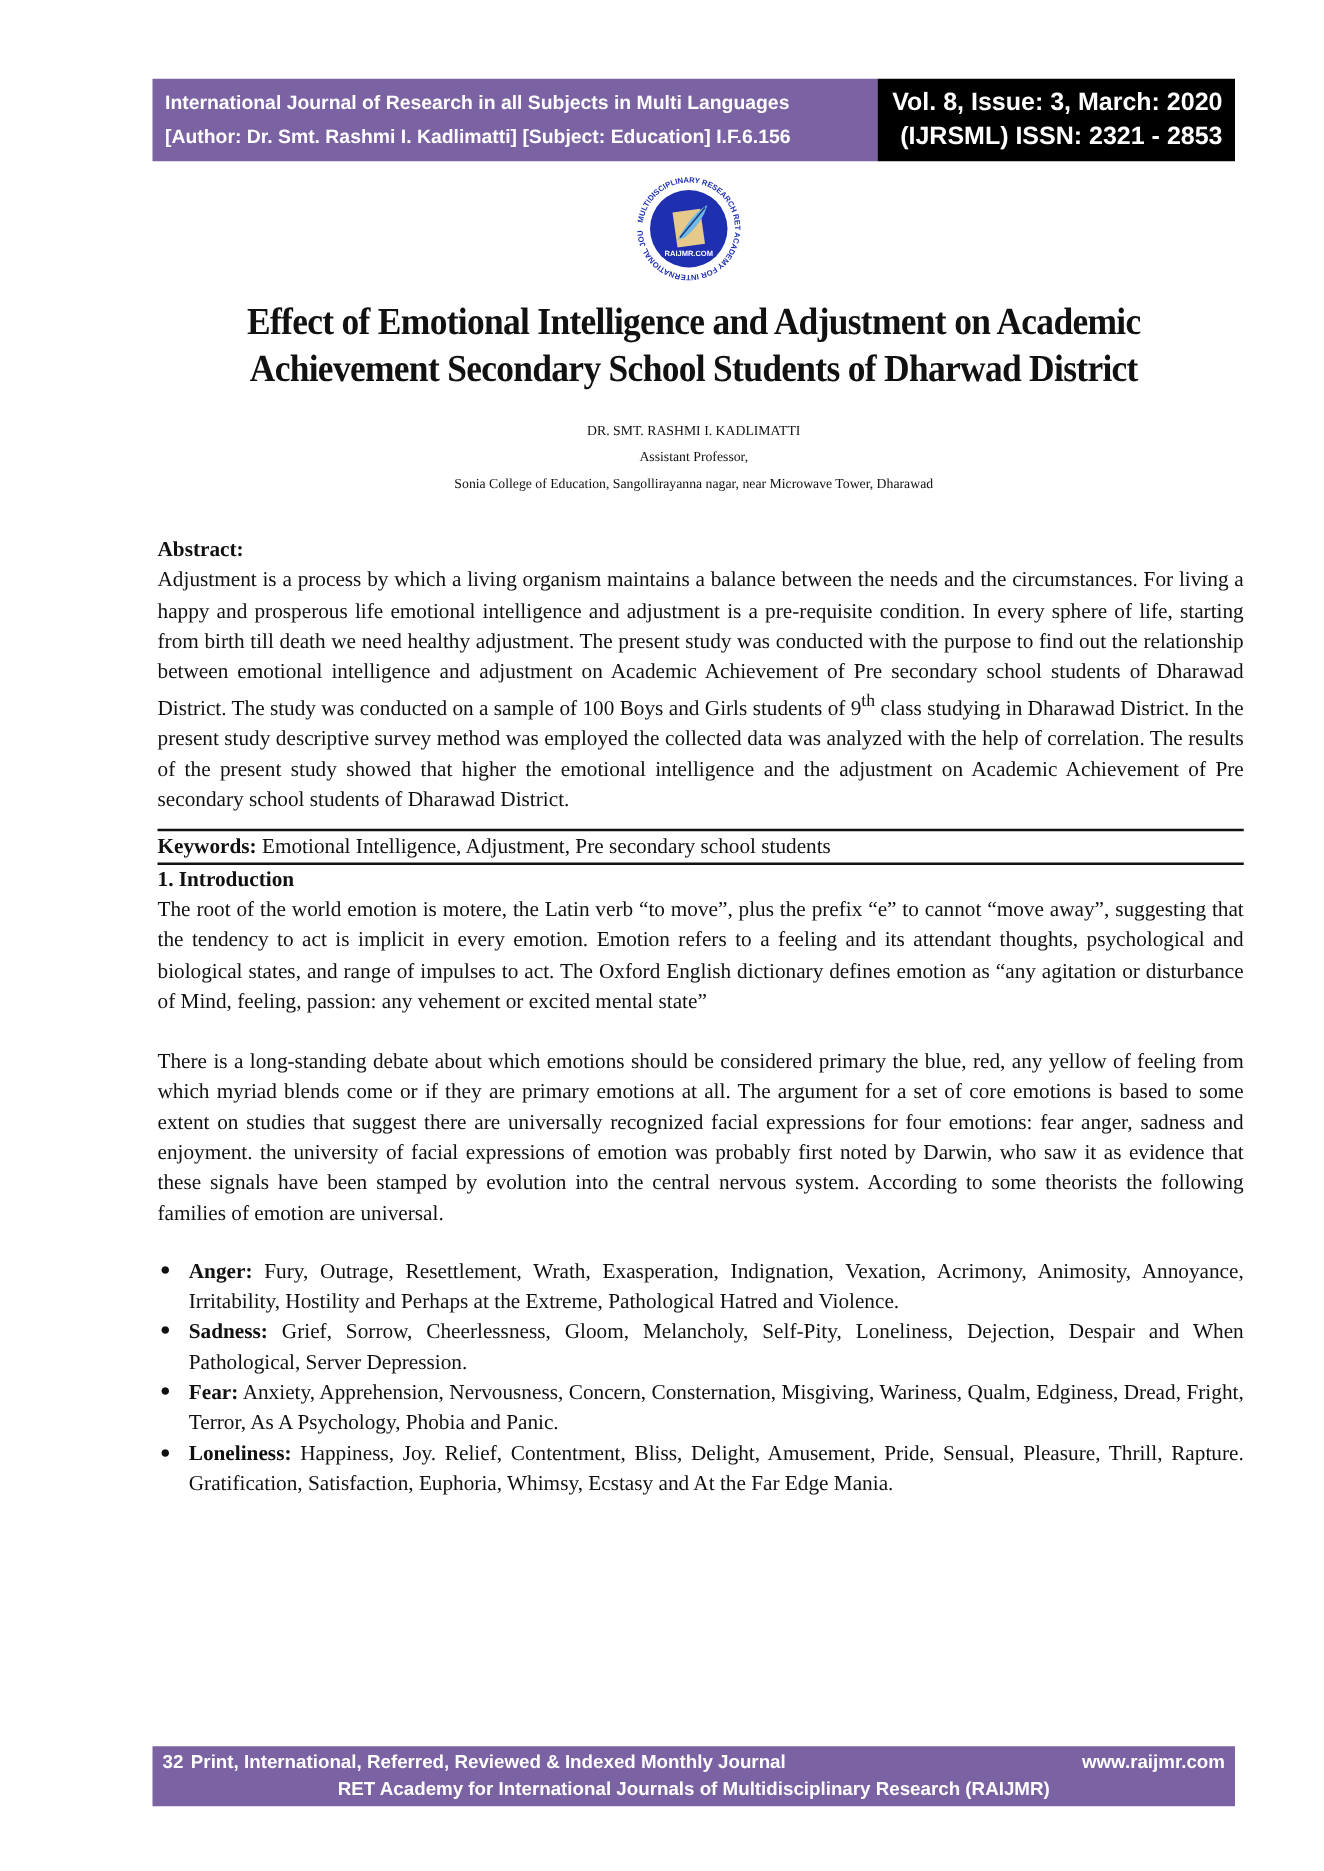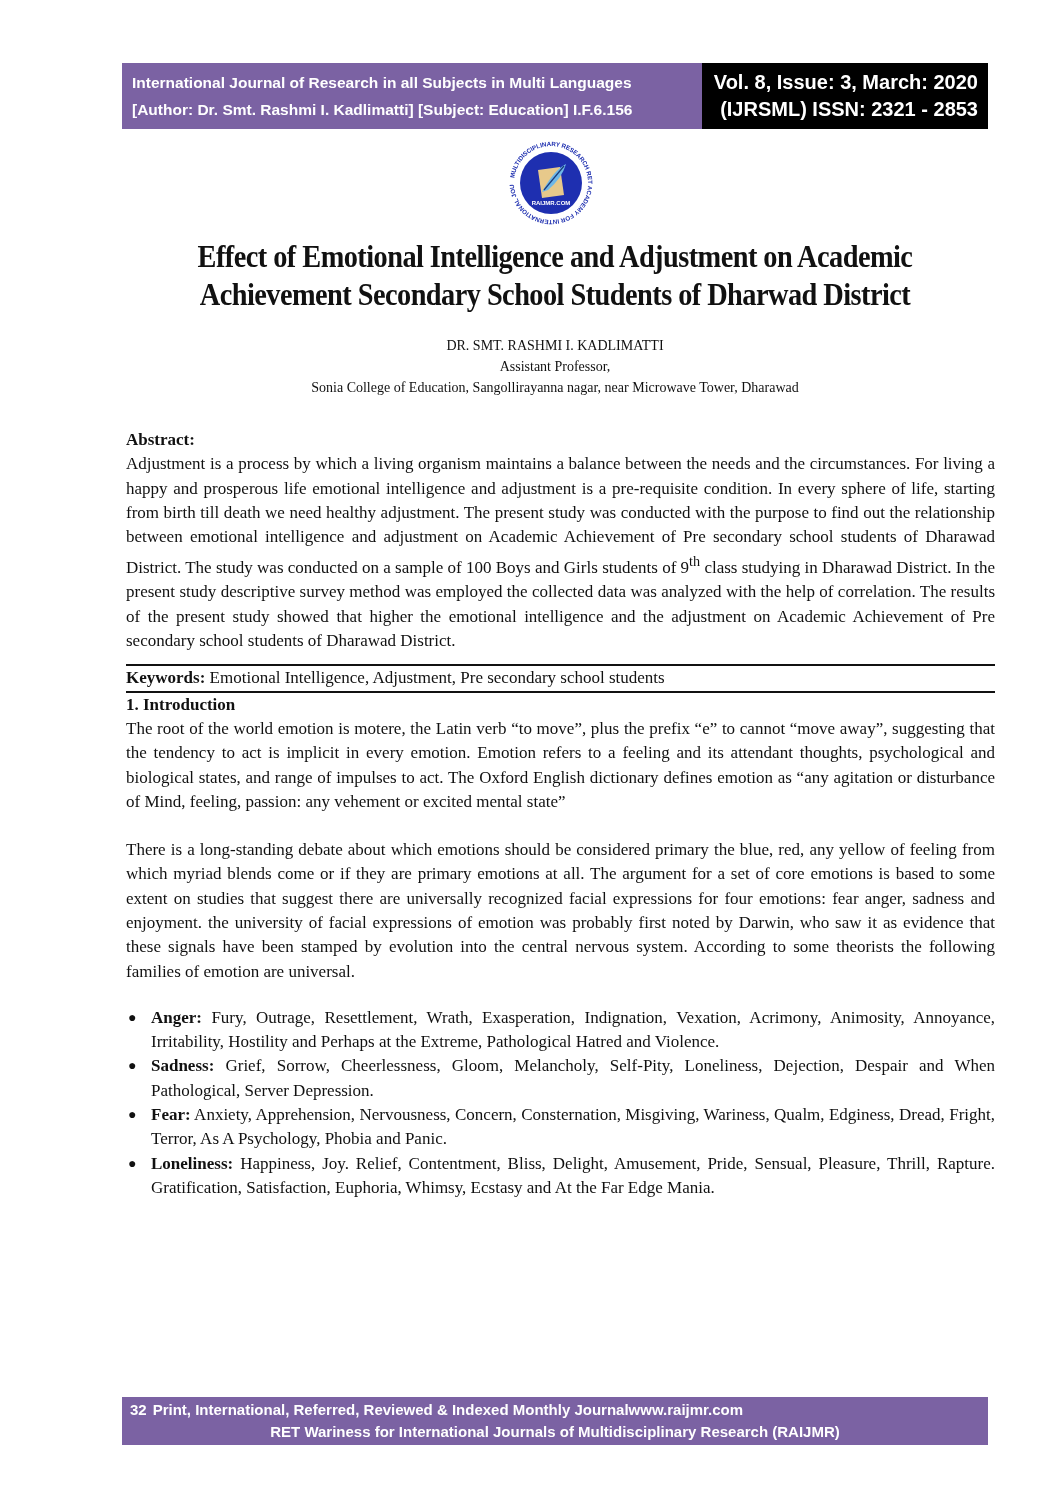--- a/index.html
+++ b/index.html
@@ -10,37 +10,37 @@
     .header-left { background: #7b62a3; width: 580px; height: 100%; padding: 6px 0 0 10px; color: #ffffff;
       font-family: "Liberation Sans", sans-serif; font-weight: bold; font-size: 15.5px; line-height: 27px; }
     .header-right { background: #000; flex: 1; height: 100%; padding: 6px 10px 0 0; color: #fff; text-align: right;
       font-family: "Liberation Sans", sans-serif; font-weight: bold; font-size: 20px; line-height: 27px; }
 
     .logo { position: absolute; left: 508px; top: 140px; width: 86px; height: 86px; }
 
     .title { position: absolute; left: 122px; top: 238px; width: 866px; text-align: center;
       font-family: "Liberation Serif", serif; font-weight: bold; font-size: 30.5px; line-height: 38px; letter-spacing: -0.6px; transform: scaleX(0.93); transform-origin: center top; }
 
-    .author-block { position: absolute; left: 122px; top: 335px; width: 866px; text-align: center; font-size: 14px; line-height: 21px; }
+    .author-block { position: absolute; left: 122px; top: 335px; width: 866px; text-align: center; font-size: 11px; line-height: 21px; }
 
     .content { position: absolute; left: 126px; top: 428px; width: 869px; font-size: 17px; line-height: 24.3px; text-align: justify; }
     .content p { margin: 0; }
     .heading { font-weight: bold; }
     .rule { border: none; border-top: 2px solid #111; margin: 0; }
     .kw-rule-top { margin-top: 11px; }
     .keywords { margin: 6px 0 6px 0; }
     .intro-head { margin-top: 14px; }
     .para-gap { height: 24px; }
     ul.families { list-style: none; margin-top: 22px; }
     ul.families li { position: relative; padding-left: 25px; }
     ul.families li .bullet { position: absolute; left: 2px; top: 0; font-size: 14px; }
 
     .footer-bar { position: absolute; left: 122px; top: 1397px; width: 866px; height: 48px; background: #7b62a3; color: #fff;
       font-family: "Liberation Sans", sans-serif; font-weight: bold; font-size: 15px; line-height: 22px; padding: 2px 8px 0 8px; }
-    .footer-row1 { display: flex; }
+    .footer-row1 { display: flex; justify-content: space-between; }
     .footer-row2 { text-align: center; }
     .page-num { margin-right: 6px; }
   </style>
 </head>
 <body>
 
 <div class="header-bar">
   <div class="header-left">
     <div>International Journal of Research in all Subjects in Multi Languages</div>
     <div>[Author: Dr. Smt. Rashmi I. Kadlimatti] [Subject: Education] I.F.6.156</div>
@@ -98,14 +98,14 @@
     <li><span class="bullet">●</span><b>Fear:</b><span> Anxiety, Apprehension, Nervousness, Concern, Consternation, Misgiving, Wariness, Qualm, Edginess, Dread, Fright, Terror, As A Psychology, Phobia and Panic.</span></li>
     <li><span class="bullet">●</span><b>Loneliness:</b><span> Happiness, Joy. Relief, Contentment, Bliss, Delight, Amusement, Pride, Sensual, Pleasure, Thrill, Rapture.  Gratification, Satisfaction, Euphoria, Whimsy, Ecstasy and At the Far Edge Mania.</span></li>
   </ul>
 </div>
 
 <div class="footer-bar">
   <div class="footer-row1">
     <span><span class="page-num">32</span><span>Print, International, Referred,  Reviewed &amp; Indexed Monthly Journal</span></span>
     <span>www.raijmr.com</span>
   </div>
-  <div class="footer-row2">RET Wariness for International Journals of Multidisciplinary Research (RAIJMR)</div>
+  <div class="footer-row2">RET Academy for International Journals of Multidisciplinary Research (RAIJMR)</div>
 </div>
 
 </body></html>

